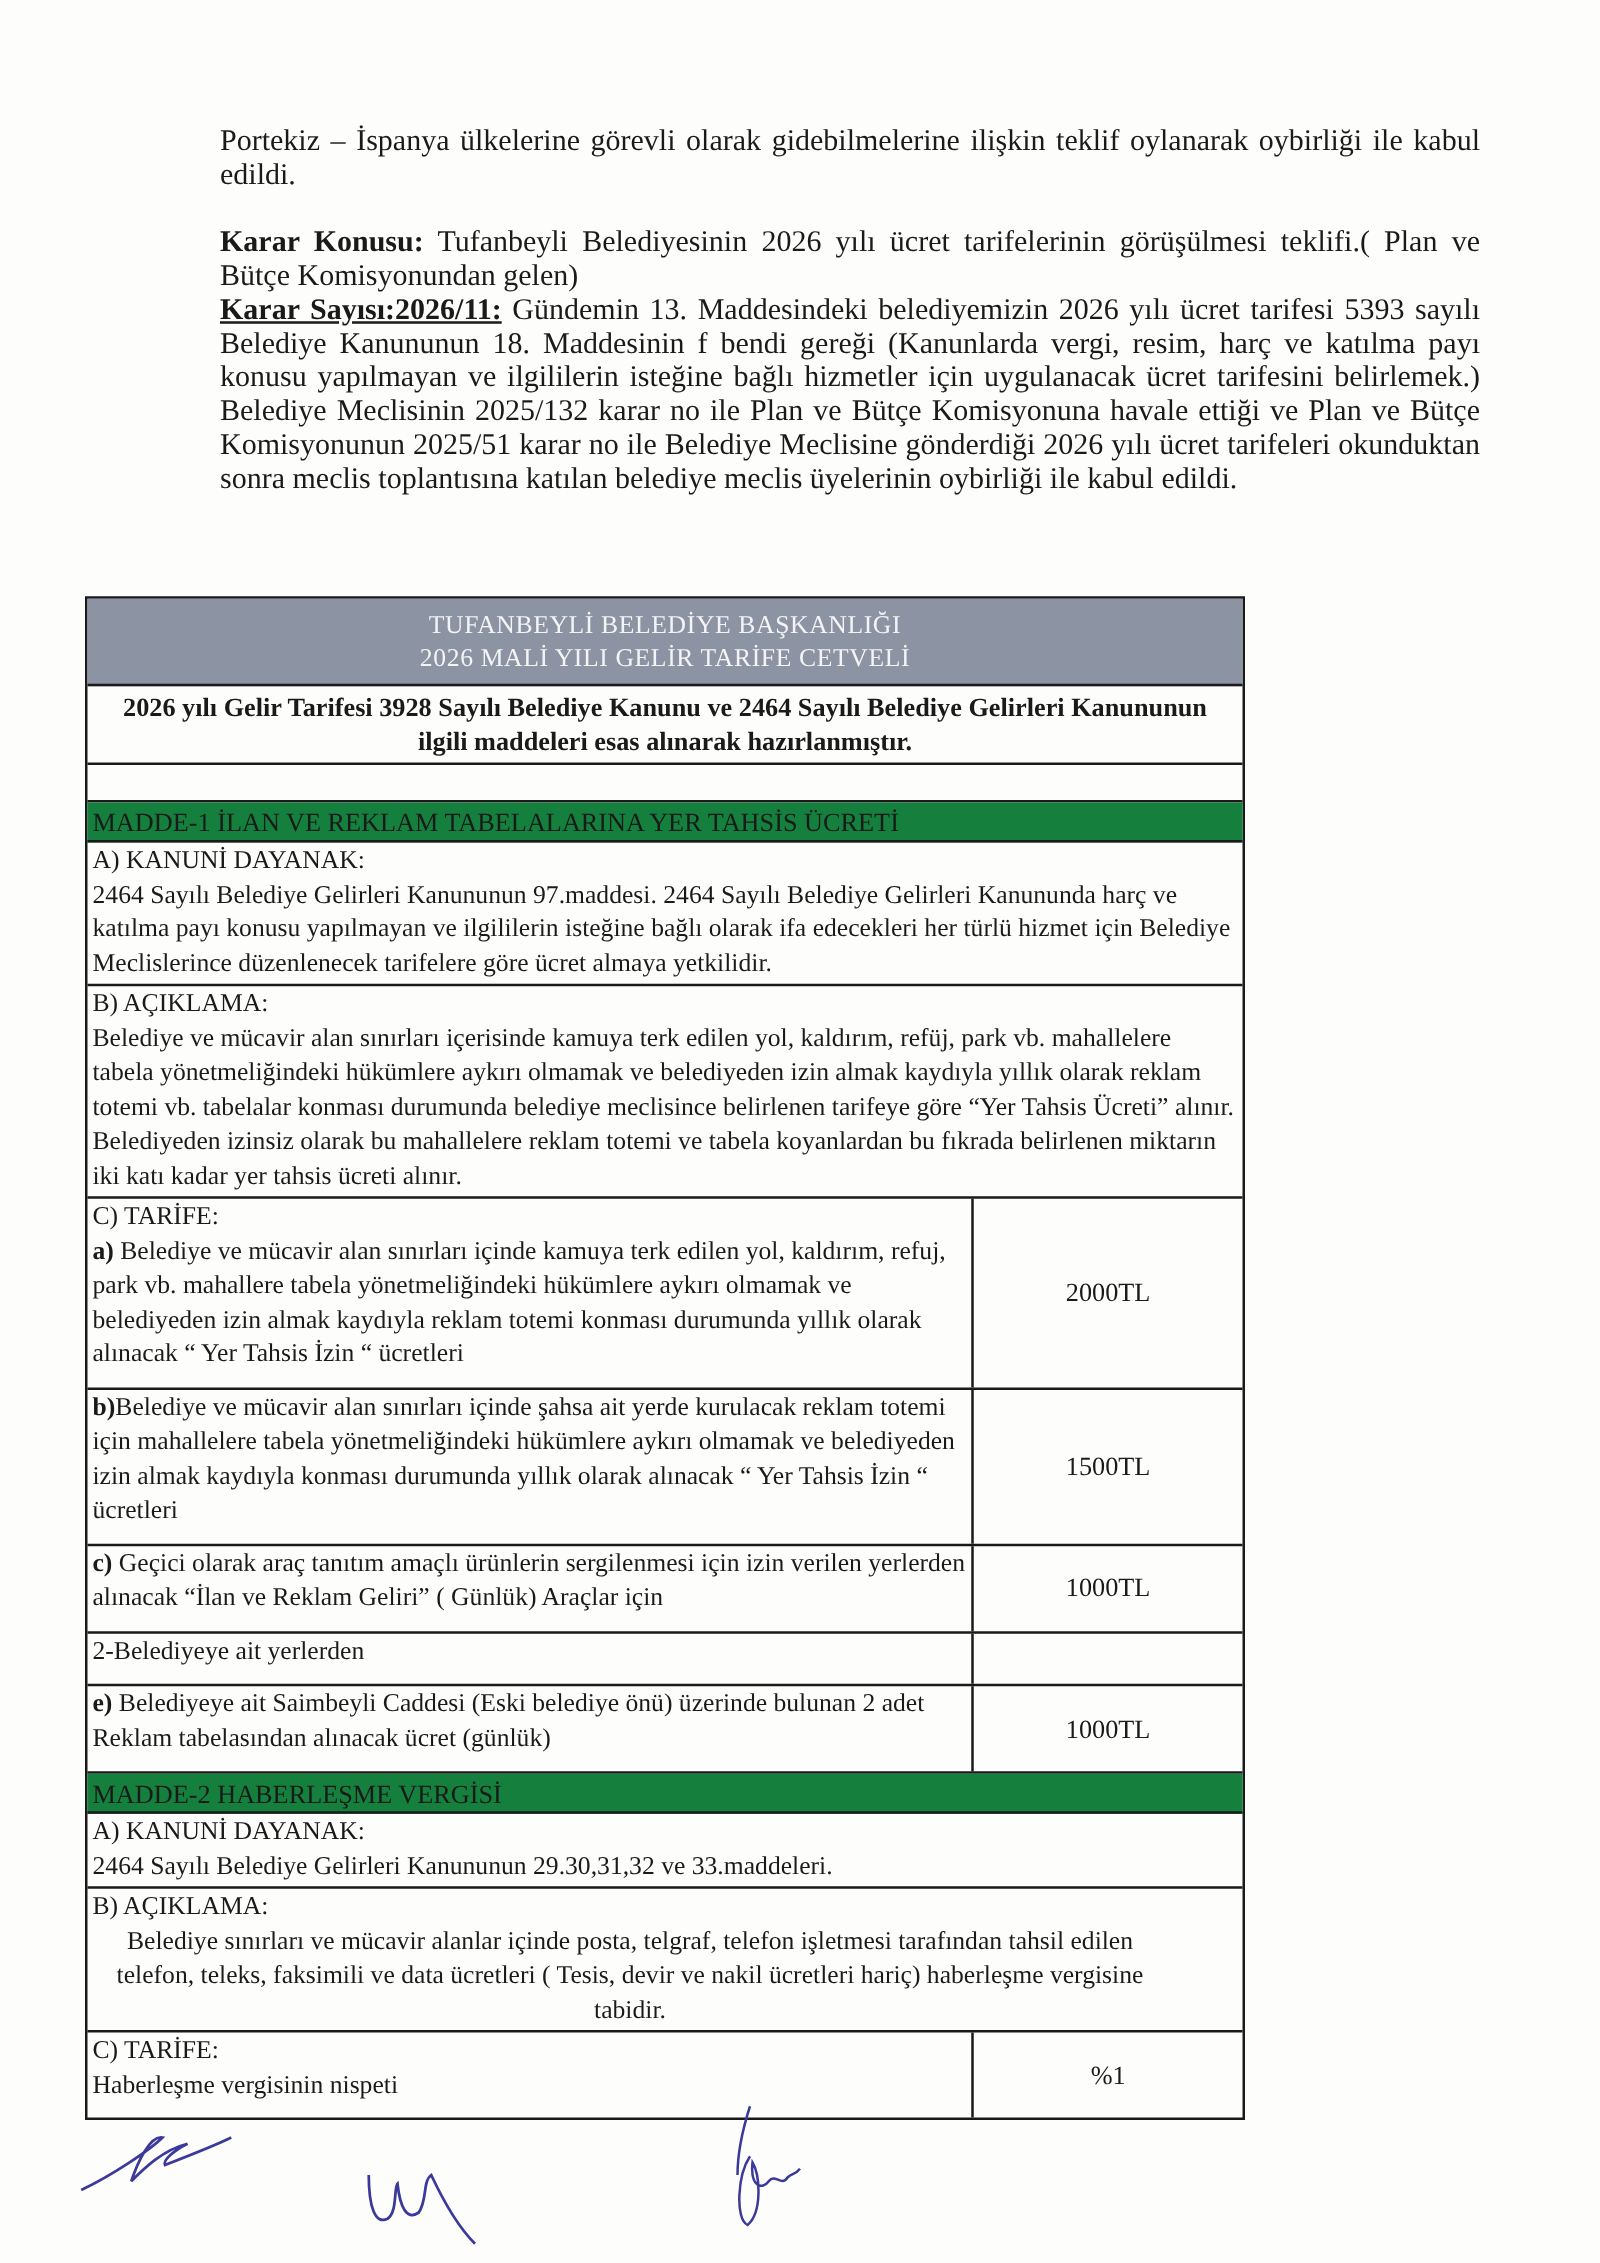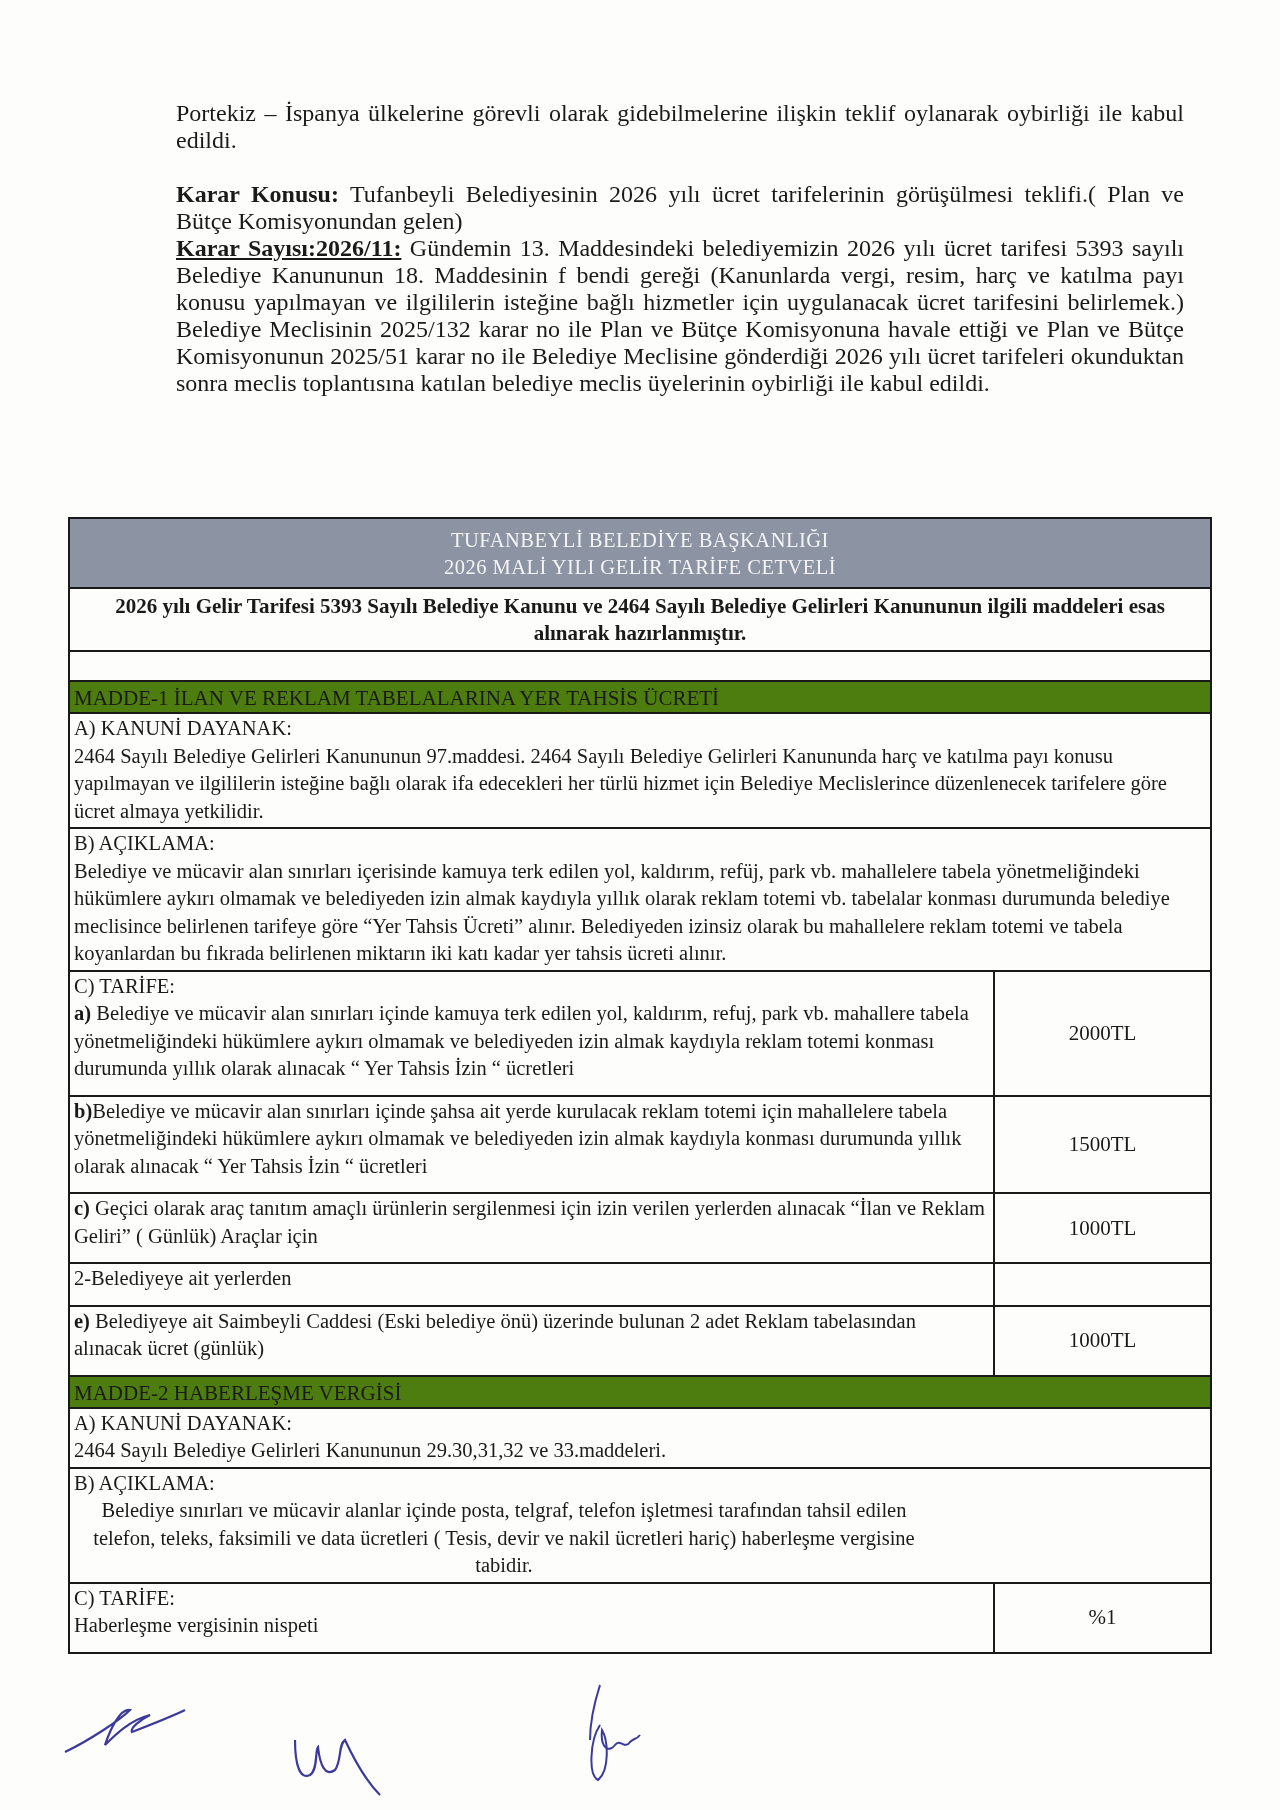--- a/index.html
+++ b/index.html
@@ -11,35 +11,35 @@
   .intro {
     position: absolute; left: 176px; top: 100px; width: 1008px;
     font-size: 24px; line-height: 27px; text-align: justify;
   }
   .intro p { margin: 0; }
   .intro .gap { height: 27px; }
   .intro b { font-weight: bold; }
   .intro .u { text-decoration: underline; font-weight: bold; }
 
   .table {
-    position: absolute; left: 68px; top: 477px; width: 1144px;
-    border: 2.5px solid #1a1a1a; box-sizing: border-box; margin-top: 40px;
+    position: absolute; left: 68px; top: 477px; width: 928px;
+    border: 2.5px solid #1a1a1a; box-sizing: border-box;
   }
   .band-title {
     background: #8c93a3; color: #f4f4f6; text-align: center;
     font-size: 20.5px; line-height: 27px; padding: 8px 0 6px 0;
     border-bottom: 2px solid #1a1a1a; letter-spacing: 0.5px;
   }
   .subtitle {
     text-align: center; font-weight: bold; font-size: 21px; line-height: 27px;
     padding: 4px 8px 3px 8px; border-bottom: 2px solid #1a1a1a;
   }
   .empty { height: 28px; border-bottom: 2px solid #1a1a1a; }
   .madde {
-    background: #4d7c0f; font-size: 21px; line-height: 28px; padding: 2px 4px 0 4px;
+    background: #15803d; font-size: 21px; line-height: 28px; padding: 2px 4px 0 4px;
     border-bottom: 2px solid #1a1a1a; text-transform: none;
   }
   .block { border-bottom: 2px solid #1a1a1a; padding: 1px 4px 2px 4px; font-size: 20.5px; line-height: 27.5px; }
   .block:last-child { border-bottom: none; }
   .label { font-weight: normal; }
   .row { display: flex; border-bottom: 2px solid #1a1a1a; }
   .row .desc { flex: 1; padding: 1px 4px 12px 4px; font-size: 20.5px; line-height: 27.5px; border-right: 2px solid #1a1a1a; }
   .row .price { width: 215px; display: flex; align-items: center; justify-content: center; font-size: 21px; }
   .row.last { border-bottom: none; }
   .sig { position: absolute; }
@@ -52,21 +52,21 @@
   <div class="gap"></div>
   <p><b>Karar Konusu:</b><span> Tufanbeyli Belediyesinin 2026 yılı ücret tarifelerinin görüşülmesi teklifi.( Plan ve Bütçe Komisyonundan gelen)</span></p>
   <p><span class="u">Karar Sayısı:2026/11:</span><span> Gündemin 13. Maddesindeki belediyemizin 2026 yılı ücret tarifesi 5393 sayılı Belediye Kanununun 18. Maddesinin f bendi gereği (Kanunlarda vergi, resim, harç ve katılma payı konusu yapılmayan ve ilgililerin isteğine bağlı hizmetler için uygulanacak ücret tarifesini belirlemek.) Belediye Meclisinin 2025/132 karar no ile Plan ve Bütçe Komisyonuna havale ettiği ve Plan ve Bütçe Komisyonunun 2025/51 karar no ile Belediye Meclisine gönderdiği 2026 yılı ücret tarifeleri okunduktan sonra meclis toplantısına katılan belediye meclis üyelerinin oybirliği ile kabul edildi.</span></p>
 </div>
 
 <div class="table">
   <div class="band-title">
     <div>TUFANBEYLİ BELEDİYE BAŞKANLIĞI</div>
     <div>2026 MALİ YILI GELİR TARİFE CETVELİ</div>
   </div>
-  <div class="subtitle">2026 yılı Gelir Tarifesi 5393 Sayılı Belediye Kanunu ve 2464 Sayılı Belediye Gelirleri Kanununun ilgili maddeleri esas alınarak hazırlanmıştır.</div>
+  <div class="subtitle">2026 yılı Gelir Tarifesi 3928 Sayılı Belediye Kanunu ve 2464 Sayılı Belediye Gelirleri Kanununun ilgili maddeleri esas alınarak hazırlanmıştır.</div>
   <div class="empty"></div>
 
   <div class="madde">MADDE-1 İLAN VE REKLAM TABELALARINA YER TAHSİS ÜCRETİ</div>
   <div class="block">
     <div class="label">A) KANUNİ DAYANAK:</div>
     <div>2464 Sayılı Belediye Gelirleri Kanununun 97.maddesi. 2464 Sayılı Belediye Gelirleri Kanununda harç ve katılma payı konusu yapılmayan ve ilgililerin isteğine bağlı olarak ifa edecekleri her türlü hizmet için Belediye Meclislerince düzenlenecek tarifelere göre ücret almaya yetkilidir.</div>
   </div>
   <div class="block">
     <div class="label">B) AÇIKLAMA:</div>
     <div>Belediye ve mücavir alan sınırları içerisinde kamuya terk edilen yol, kaldırım, refüj, park vb. mahallelere tabela yönetmeliğindeki hükümlere aykırı olmamak ve belediyeden izin almak kaydıyla yıllık olarak reklam totemi vb. tabelalar konması durumunda belediye meclisince belirlenen tarifeye göre “Yer Tahsis Ücreti” alınır. Belediyeden izinsiz olarak bu mahallelere reklam totemi ve tabela koyanlardan bu fıkrada belirlenen miktarın iki katı kadar yer tahsis ücreti alınır.</div>

